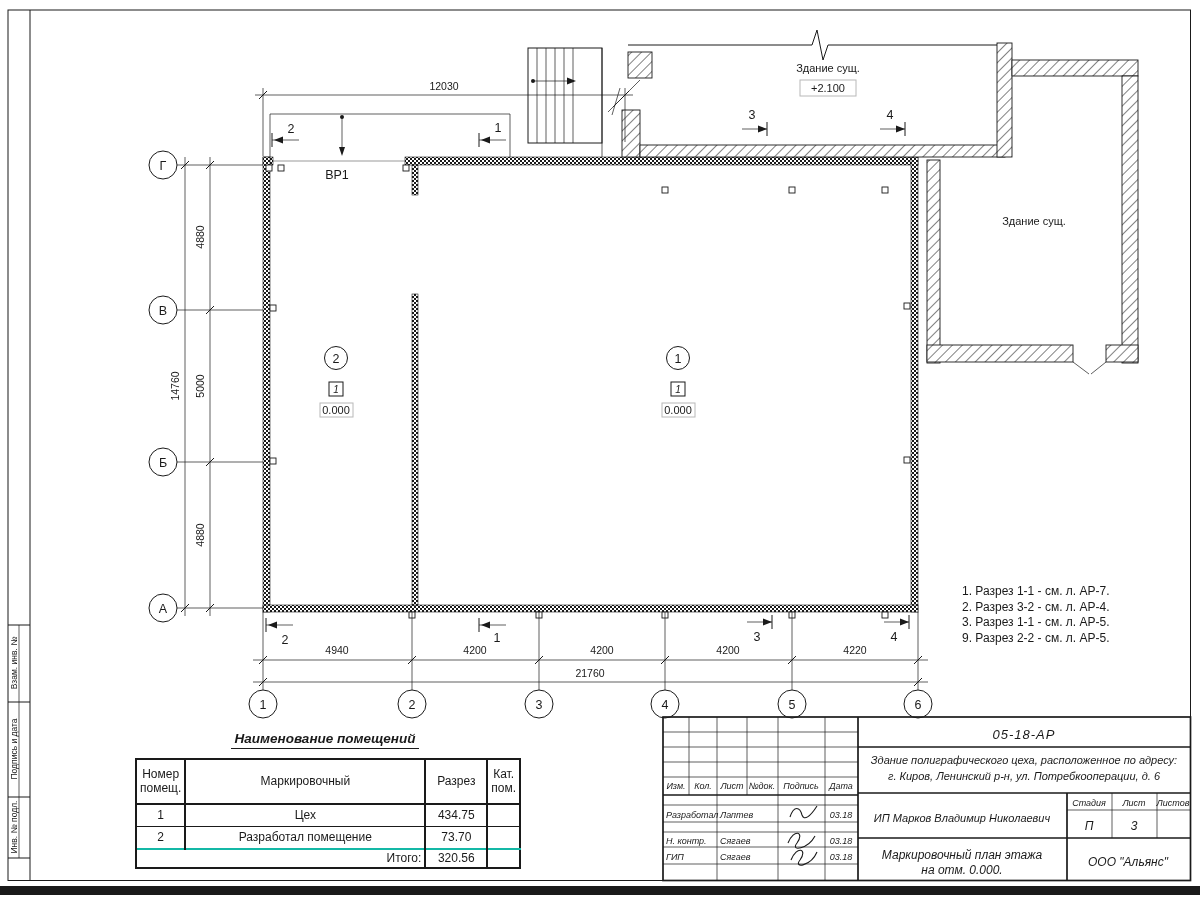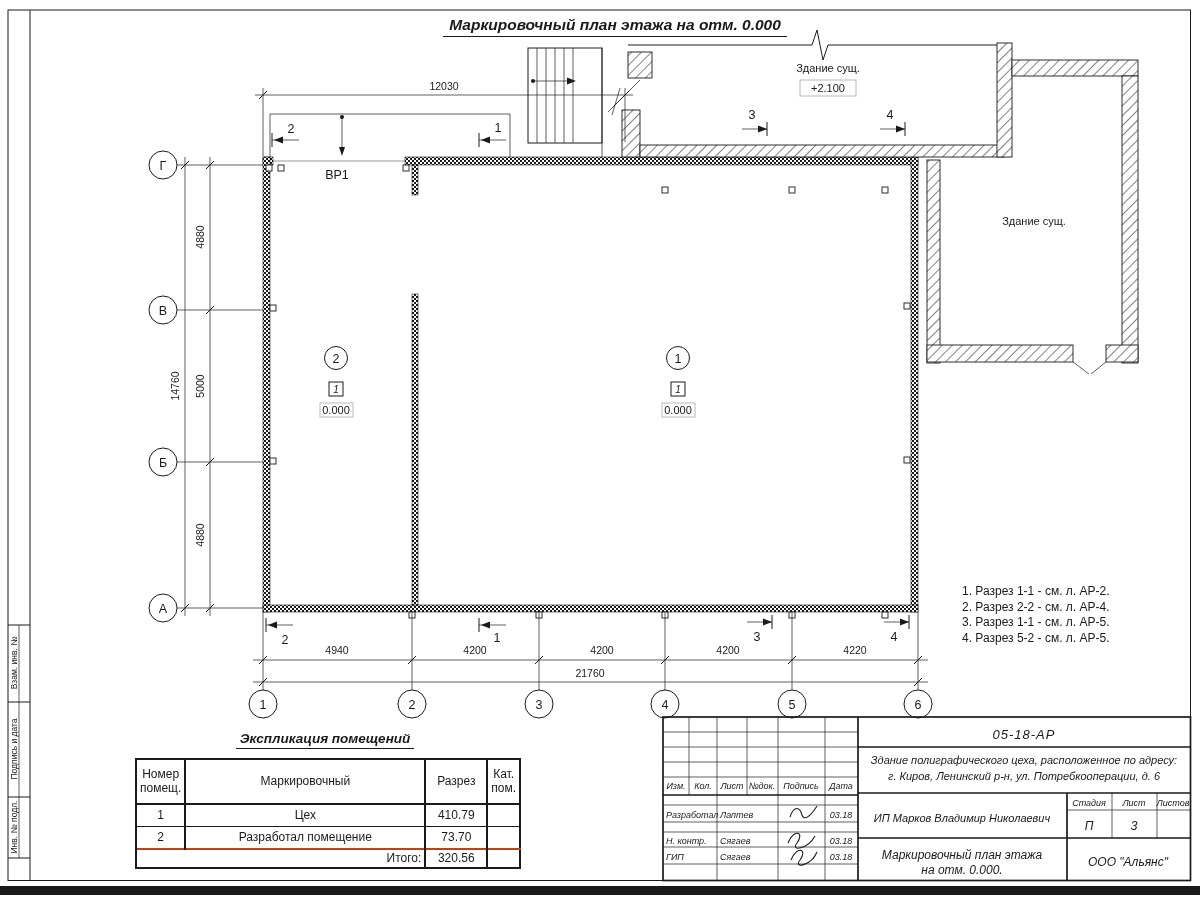--- a/index.html
+++ b/index.html
@@ -34,21 +34,21 @@
   .notes{position:absolute;left:962px;top:584px;font-size:12px;line-height:15.5px;}
   .expl-title{position:absolute;left:175px;top:729px;width:300px;text-align:center;}
   .expl-title span{display:inline-block;font:italic bold 13.5px "Liberation Sans",sans-serif;
                    border-bottom:1.4px solid #1a1a1a;padding:0 4px 2px 4px;}
   table.expl{position:absolute;left:135px;top:758px;border-collapse:collapse;
              border:2px solid #1a1a1a;font-size:12px;table-layout:fixed;line-height:1.15;}
   table.expl td{border-left:2px solid #1a1a1a;border-top:1px solid #1a1a1a;
                 padding:0 3px;text-align:center;vertical-align:middle;overflow:hidden;}
   table.expl tr.hdr td{border-bottom:2px solid #1a1a1a;height:43px;}
   table.expl tr.rw td{height:21px;}
-  table.expl tr.tot td{border-top:2px solid #c2410c;height:17px;}
+  table.expl tr.tot td{border-top:2px solid #14b8a6;height:17px;}
   td.nm{text-align:center;}
   td.rt{text-align:right !important;}
   .vlabel{position:absolute;width:75px;height:16px;transform:rotate(-90deg);
           font-size:8.5px;text-align:center;line-height:16px;white-space:nowrap;}
 </style>
 </head>
 <body>
 
 <div id="canvas">
 
@@ -342,52 +342,49 @@
     <text x="1173" y="806" class="tb9">Листов</text>
     <text x="1089" y="830" class="tb12">П</text>
     <text x="1134" y="830" class="tb12">3</text>
     <text x="1173" y="830" class="tb12"></text>
     <text x="962" y="859" class="tb12">Маркировочный план этажа</text>
     <text x="962" y="874" class="tb12">на отм. 0.000.</text>
     <text x="1128" y="866" class="tb12">ООО "Альянс"</text>
   </g>
 </svg>
 
-<div class="page-title">
-  <span>Маркировочный план этажа на отм. 0.000</span>
+
+<div class="notes">
+  <div>1. Разрез 1-1 - см. л. АР-7.</div>
+  <div>2. Разрез 3-2 - см. л. АР-4.</div>
+  <div>3. Разрез 1-1 - см. л. АР-5.</div>
+  <div>9. Разрез 2-2 - см. л. АР-5.</div>
 </div>
 
-<div class="notes">
-  <div>1. Разрез 1-1 - см. л. АР-2.</div>
-  <div>2. Разрез 2-2 - см. л. АР-4.</div>
-  <div>3. Разрез 1-1 - см. л. АР-5.</div>
-  <div>4. Разрез 5-2 - см. л. АР-5.</div>
-</div>
-
 <div class="expl-title">
-  <span>Экспликация помещений</span>
+  <span>Наименование помещений</span>
 </div>
 <table class="expl">
   <colgroup>
         <col style="width:45px">
         <col style="width:240px">
         <col style="width:62px">
         <col style="width:28px">
       </colgroup>
   <tbody>
         <tr class="hdr">
     <td>Номер помещ.</td>
     <td>Маркировочный</td>
     <td>Разрез</td>
     <td>Кат. пом.</td>
   </tr>
   <tr class="rw">
     <td>1</td>
     <td class="nm">Цех</td>
-    <td>410.79</td>
+    <td>434.75</td>
     <td></td>
   </tr>
   <tr class="rw">
     <td>2</td>
     <td class="nm">Разработал помещение</td>
     <td>73.70</td>
     <td></td>
   </tr>
   <tr class="tot">
     <td colspan="2" class="rt">Итого:</td>

